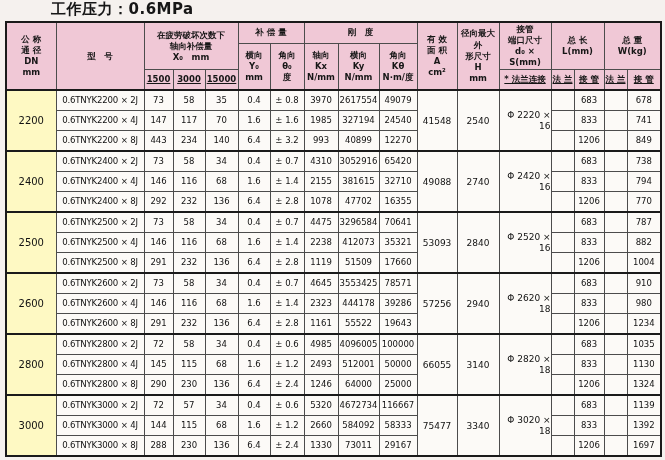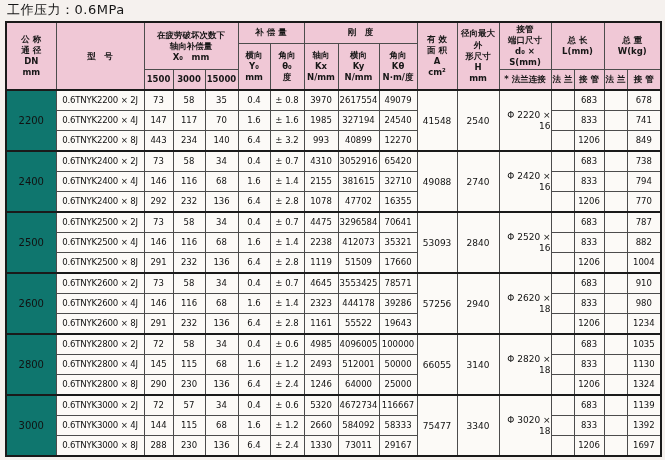--- a/index.html
+++ b/index.html
@@ -8,40 +8,40 @@
     background:#f5f1ee;
     font-family:"DejaVu Sans","Liberation Sans",sans-serif;
     color:#161616;
     overflow:hidden;
   }
   .page{padding:2px 5px 0 5px;}
   .titlebar{
     display:flex;justify-content:space-between;align-items:flex-end;
     padding:1px 2px 2px 2px;height:16px;
   }
-  .title-left{font-size:13px;font-weight:normal;letter-spacing:0.5px;}
+  .title-left{font-size:15px;font-weight:bold;letter-spacing:0.5px;margin-left:44px;}
   .title-right{font-size:12.5px;font-weight:bold;letter-spacing:0.5px;}
   table{
     border-collapse:collapse;table-layout:fixed;width:655px;
     background:#fcfaf7;border:2px solid #1a1a1a;
   }
   th,td{
     border:1px solid #4c4c4c;text-align:center;vertical-align:middle;
     padding:0;overflow:hidden;
   }
   thead th{
     background:#f0c8d6;font-size:8.5px;font-weight:bold;
     white-space:pre-line;line-height:1.3;padding:1px 0;
   }
   thead tr.hr1 th{height:18px;}
   thead tr.hr3 th{height:17px;}
-  thead tr:last-child th{border-bottom:2px solid #1a1a1a;}
+  thead tr:last-child th{border-bottom:2px solid #1a1a1a;text-decoration:underline;}
   tbody td{font-size:8.5px;height:19px;line-height:1.15;color:#111;}
   td.model-cell{font-size:8.6px;letter-spacing:-0.2px;}
-  td.dn-cell{background:#0f766e;font-size:10px;}
+  td.dn-cell{background:#fef9c3;font-size:10px;}
   td.merged-cell{font-size:9px;}
   td.port-cell{white-space:pre-line;text-align:right;}
   tbody tr.group-start td{border-top:2px solid #1a1a1a;}
 </style>
 </head>
 <body>
 
 <div class="page">
 
   <div class="titlebar">

